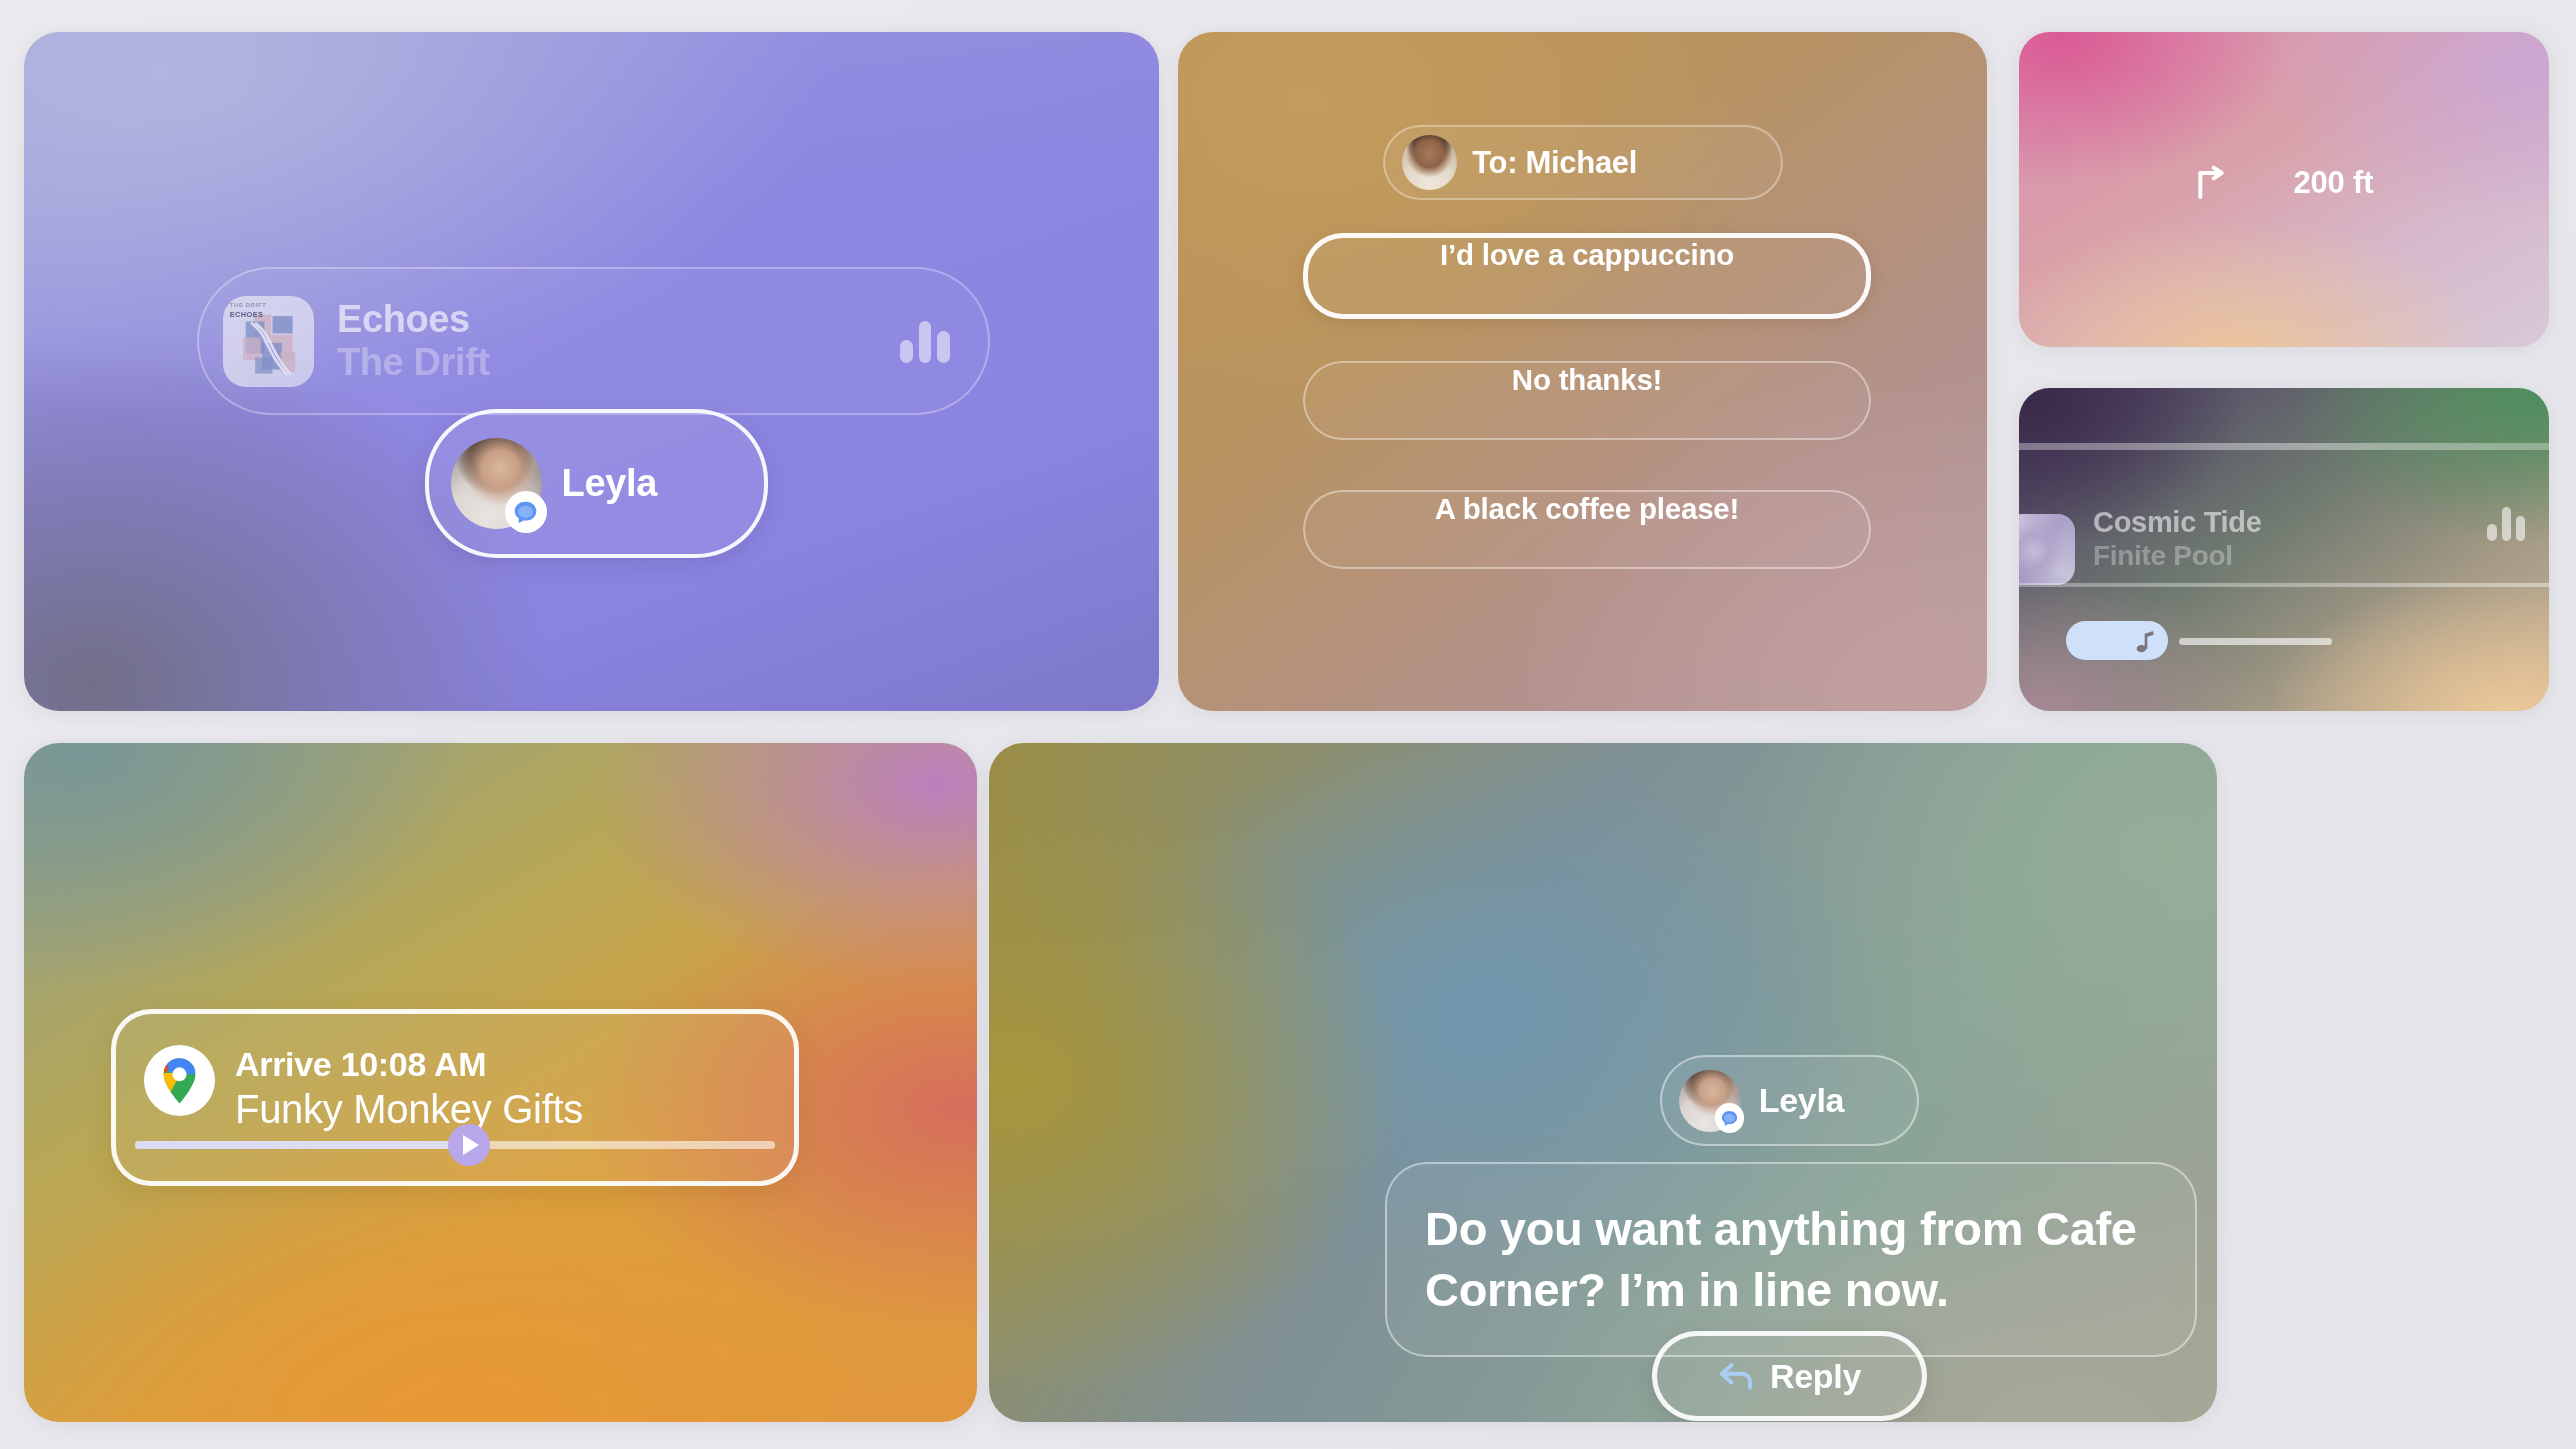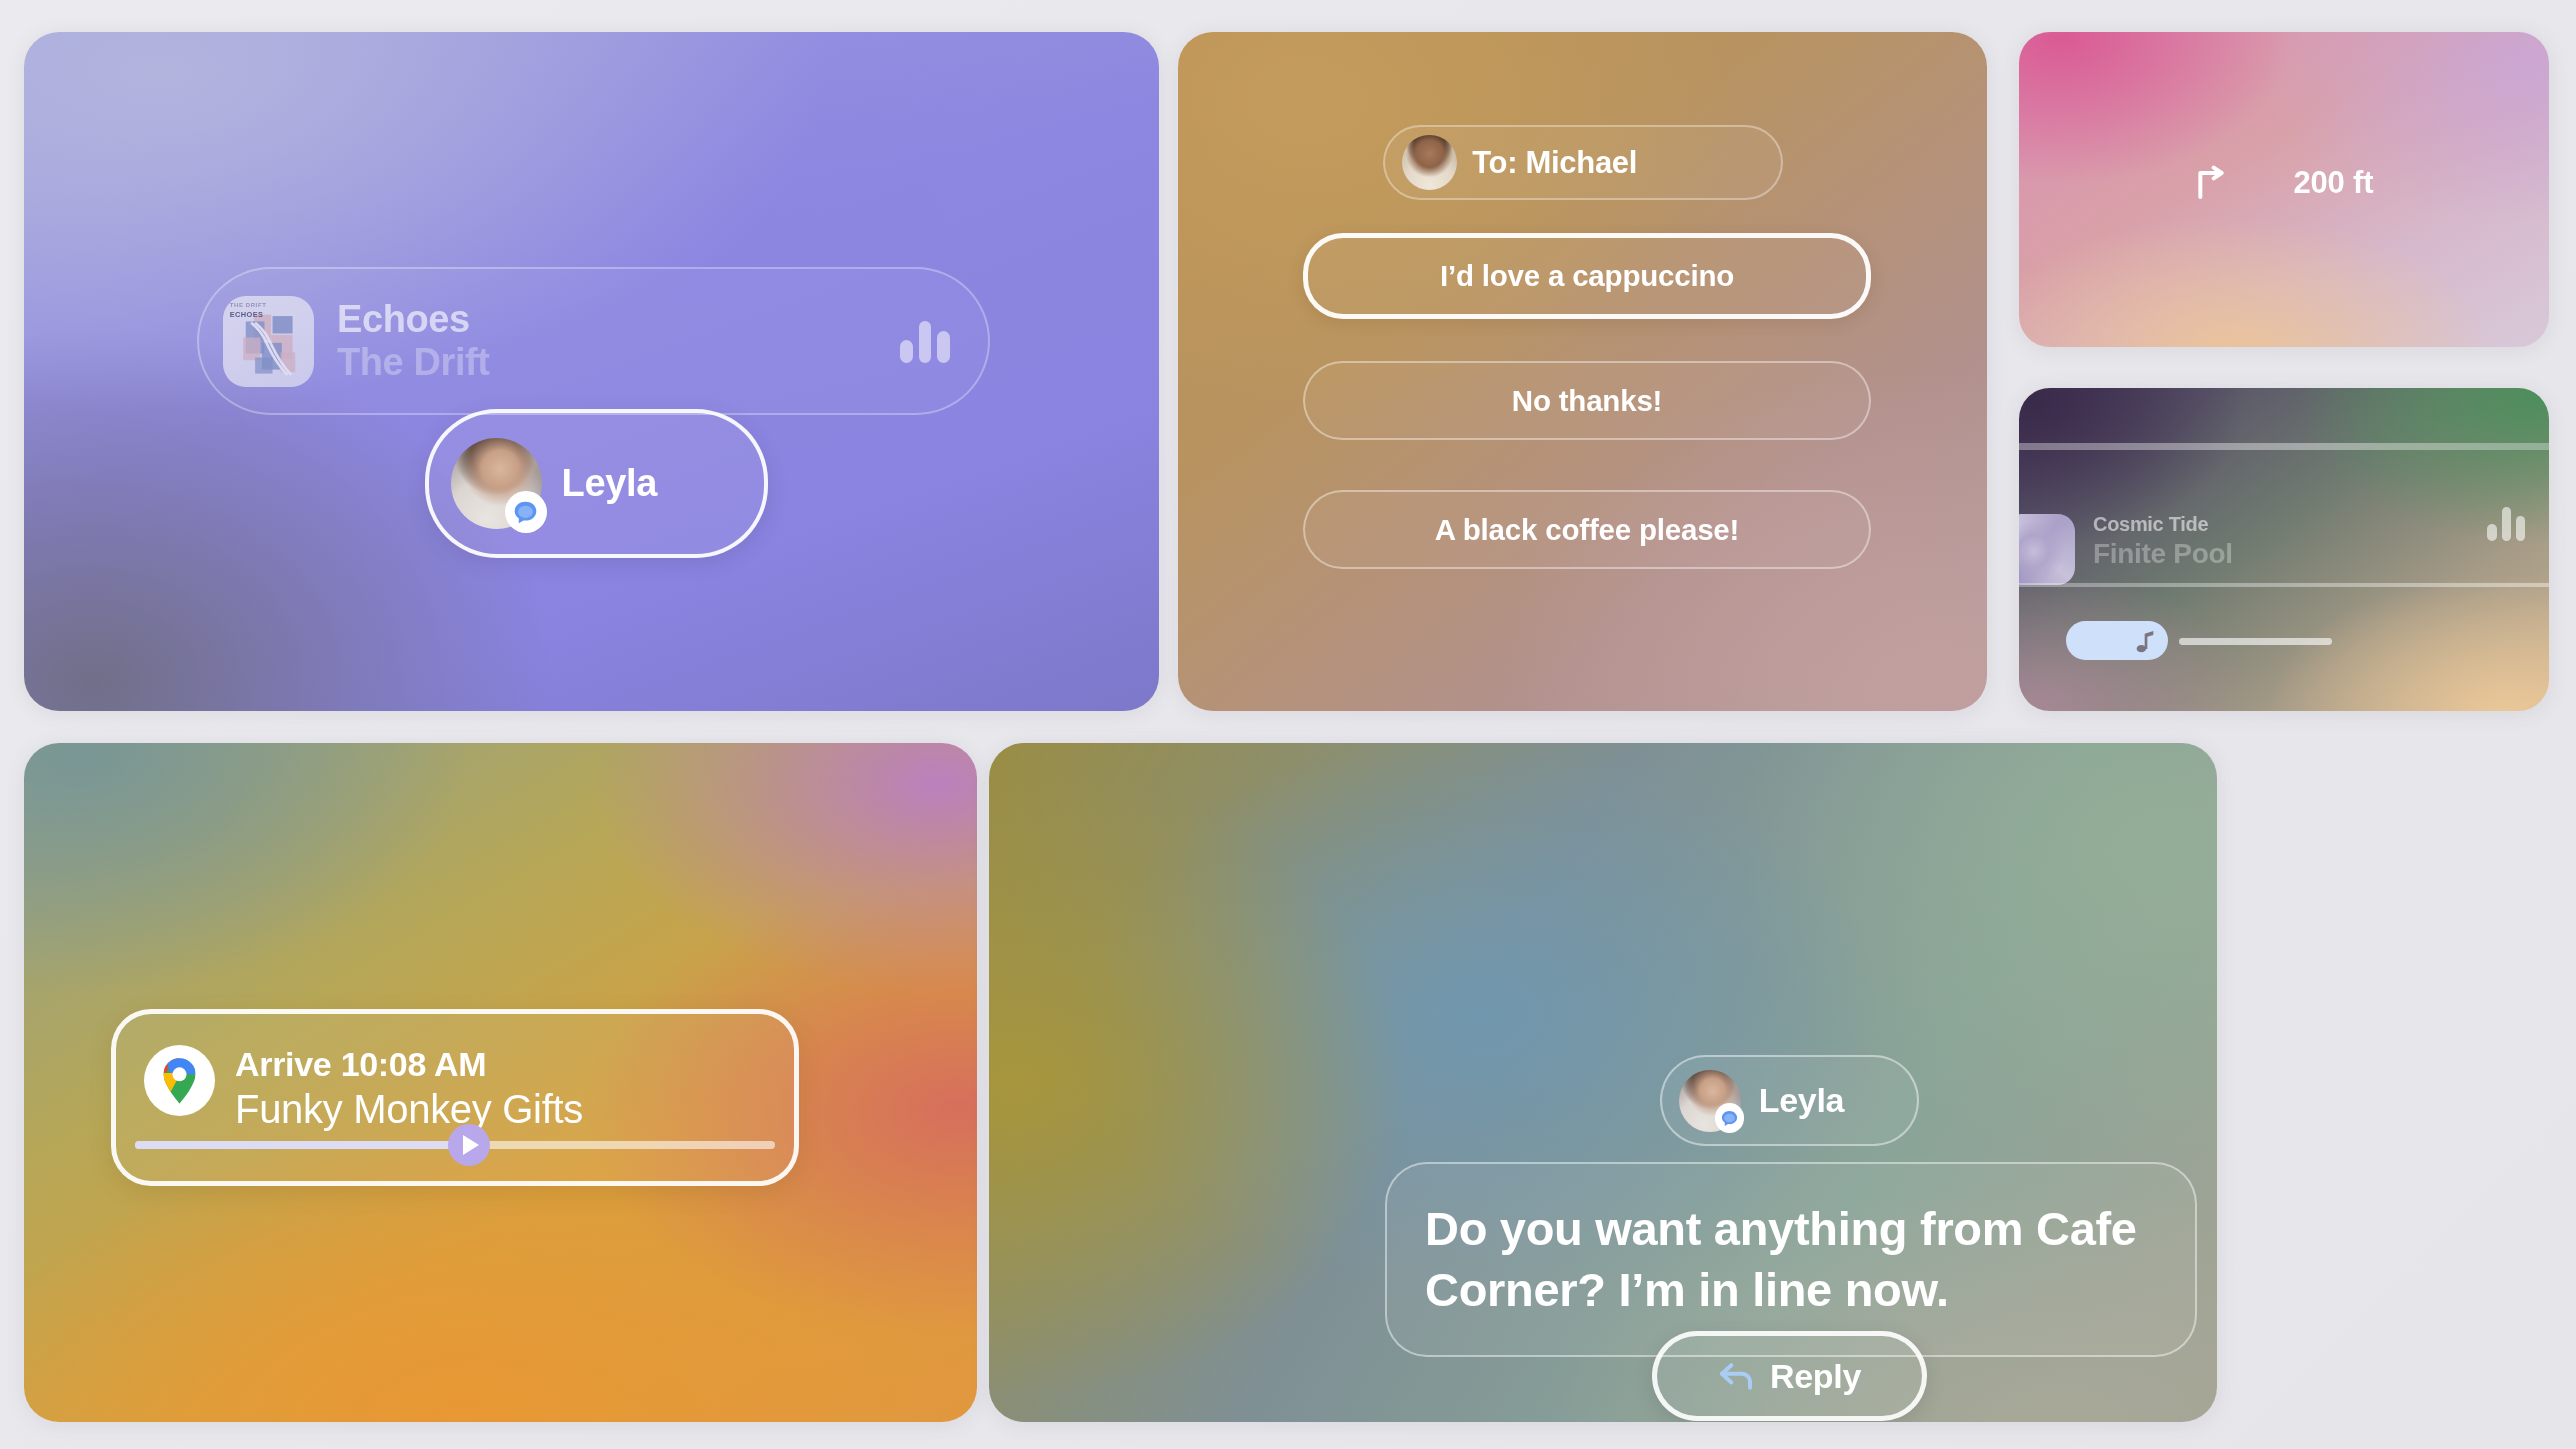--- a/index.html
+++ b/index.html
@@ -114,21 +114,21 @@
       radial-gradient(circle at 50% 16%, #32241d 0%, #3d2b22 28%, rgba(61,43,34,0) 44%),
       radial-gradient(circle at 50% 92%, #efe7da 0%, #e3d8c8 44%, rgba(227,216,200,0) 72%),
       linear-gradient(150deg,#d9cdb8 0%,#cbbda6 55%,#c0b29b 100%);
   }
   .to-label { font-size: 31px; font-weight: 800; color:#fff; letter-spacing:-0.3px; }
 
   .reply-opt {
     position: absolute; left: 125px;
     width: 568px; height: 79px;
     border-radius: 40px;
-    display:flex; align-items:center; justify-content:center;
+    display:flex; align-items:flex-start; justify-content:center;
     border: 2px solid rgba(255,255,255,.40);
     background: rgba(255,255,255,.045);
   }
   .reply-opt.primary {
     border: 5.4px solid rgba(255,255,255,.95);
     height: 86px;
     box-shadow: 0 4px 16px rgba(90,60,30,.14);
   }
   .reply-opt span { font-size: 29.5px; font-weight: 700; color:#fff; letter-spacing:-0.2px; }
   #reply-opt-0 { top: 201px; }
@@ -170,21 +170,21 @@
   }
   .mp-art {
     position:absolute; left:-14.8px; top:126px;
     width:71px; height:71px; border-radius:17.4px; overflow:hidden;
     background:
       radial-gradient(circle at 42% 52%, #cfc8e6 0%, #b9aed6 28%, rgba(185,174,214,0) 56%),
       conic-gradient(from 40deg at 44% 50%, #b4a9d4, #d2cbe6, #a497c8, #ded7ee, #b4a9d4);
     opacity:.9;
   }
   .mp-meta { position:absolute; left:74px; top:117px; }
-  .mp-title { font-size: 20px; font-weight: 800; color: rgba(255,255,255,.55); letter-spacing:-0.3px; line-height:1.18;margin-top:8px; }
+  .mp-title { font-size: 29px; font-weight: 800; color: rgba(255,255,255,.55); letter-spacing:-0.3px; line-height:1.18; }
   .mp-artist { font-size: 28px; font-weight: 800; color: rgba(255,255,255,.30); letter-spacing:-0.3px; line-height:1.18; }
   .mp-eq { position:absolute; right: 24px; top: 118px; display:flex; align-items:flex-end; gap:4.7px; height:35px; }
   .mp-eq b { display:block; width:9.4px; border-radius:5.4px; background: rgba(255,255,255,.58); }
   .mp-eq b:nth-child(1){ height:17.4px; }
   .mp-eq b:nth-child(2){ height:34px; }
   .mp-eq b:nth-child(3){ height:25.5px; }
   .mp-track {
     position:absolute; left:-27px; right:-27px; top:195px; height:4px;
     background: linear-gradient(90deg, rgba(255,255,255,.30), rgba(255,255,255,.42));
     border-radius:2px;

